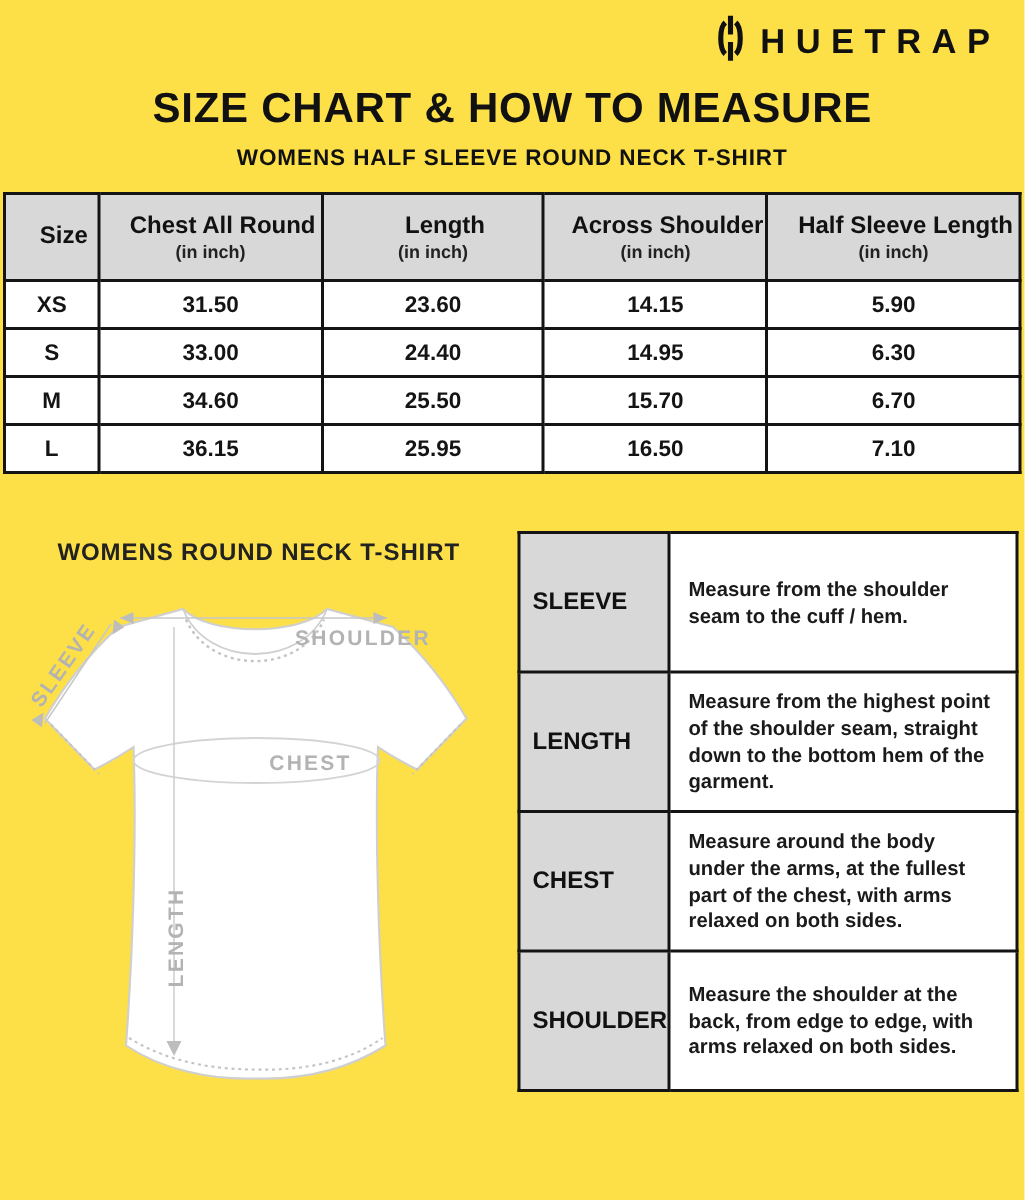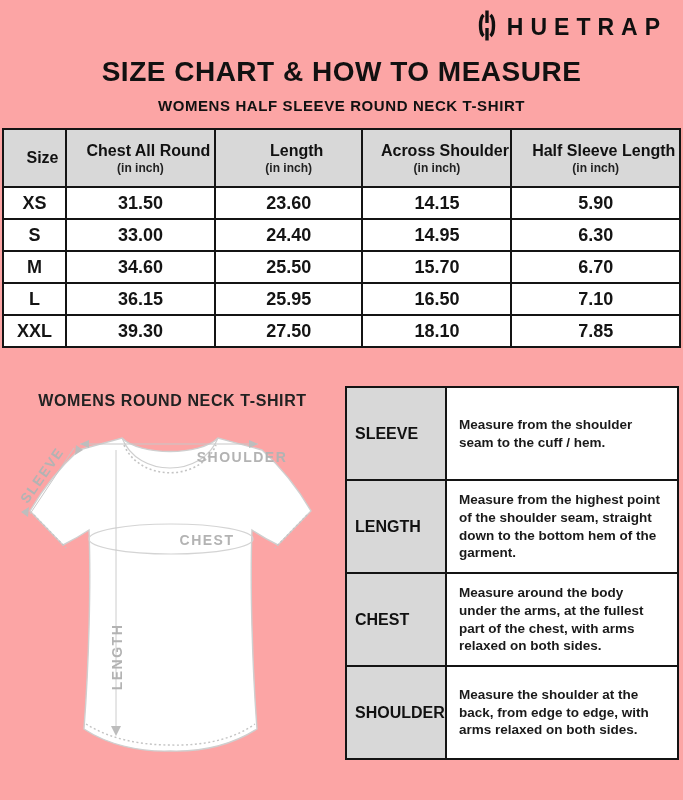--- a/index.html
+++ b/index.html
@@ -1,37 +1,37 @@
 <!DOCTYPE html>
 <html><head>
 <meta charset="utf-8">
 <style>
   * { margin:0; padding:0; box-sizing:border-box; }
   html,body { background:#ffffff; }
   body { font-family:"Liberation Sans", sans-serif; color:#161616; }
-  .page { width:683px; height:800px; background:#fca5a5; position:relative; overflow:hidden; }
+  .page { width:683px; height:800px; background:#fde047; position:relative; overflow:hidden; }
 
   
   .brand-bar { height:44px; display:flex; justify-content:flex-end; align-items:center; padding:10px 16px 0 0; }
   .brand { display:flex; align-items:center; gap:9px; }
   .brand-logo { width:22px; height:34px; }
   .brand-name { font-size:23px; font-weight:bold; letter-spacing:7px; color:#101010; }
 
   
   .title-wrap { text-align:center; margin-top:12px; }
   .main-title { font-size:28px; font-weight:bold; letter-spacing:0.5px; color:#111; }
   .sub-title { font-size:15px; font-weight:bold; letter-spacing:0.6px; color:#111; margin-top:9px; }
 
   
   table.size-table { width:679px; margin:14px 2px 0 2px; border-collapse:collapse; table-layout:fixed; }
   table.size-table th, table.size-table td { border:2px solid #141414; text-align:center; }
   table.size-table thead th { background:#d8d8d8; height:58px; vertical-align:middle; }
   .col-label { font-size:16px; font-weight:bold; color:#111;padding-left:16px; }
   .col-sub { font-size:12px; font-weight:bold; color:#222; margin-top:1px; }
-  table.size-table tbody td { height:32px; font-size:18px; font-weight:bold; color:#141414; background:#fff; }
+  table.size-table tbody td { height:32px; font-size:15px; font-weight:bold; color:#141414; background:#fff; }
   .w-size{width:9.3%}.w-chest{width:22%}.w-length{width:21.8%}.w-shoulder{width:22%}.w-sleeve{width:24.9%}
 
   
   .bottom { display:flex; margin-top:36px; }
   .diagram-col { width:345px; position:relative; }
   .diagram-title { text-align:center; font-size:16px; font-weight:bold; letter-spacing:0.6px; color:#222; margin-top:8px; }
   .shirt-svg { display:block; margin-top:2px; }
 
   
   table.measure-table { width:334px; border-collapse:collapse; table-layout:fixed; margin-top:2px; }
@@ -108,27 +108,20 @@
         <td>25.50</td>
         <td>15.70</td>
         <td>6.70</td>
       </tr>
       <tr>
         <td>L</td>
         <td>36.15</td>
         <td>25.95</td>
         <td>16.50</td>
         <td>7.10</td>
-      </tr>
-      <tr>
-        <td>XXL</td>
-        <td>39.30</td>
-        <td>27.50</td>
-        <td>18.10</td>
-        <td>7.85</td>
       </tr>
     </tbody>
   </table>
 
   <div class="bottom">
 
     <div class="diagram-col">
       <div class="diagram-title">WOMENS ROUND NECK T-SHIRT</div>
 
       <svg class="shirt-svg" width="345" height="348" viewBox="0 0 345 348">

